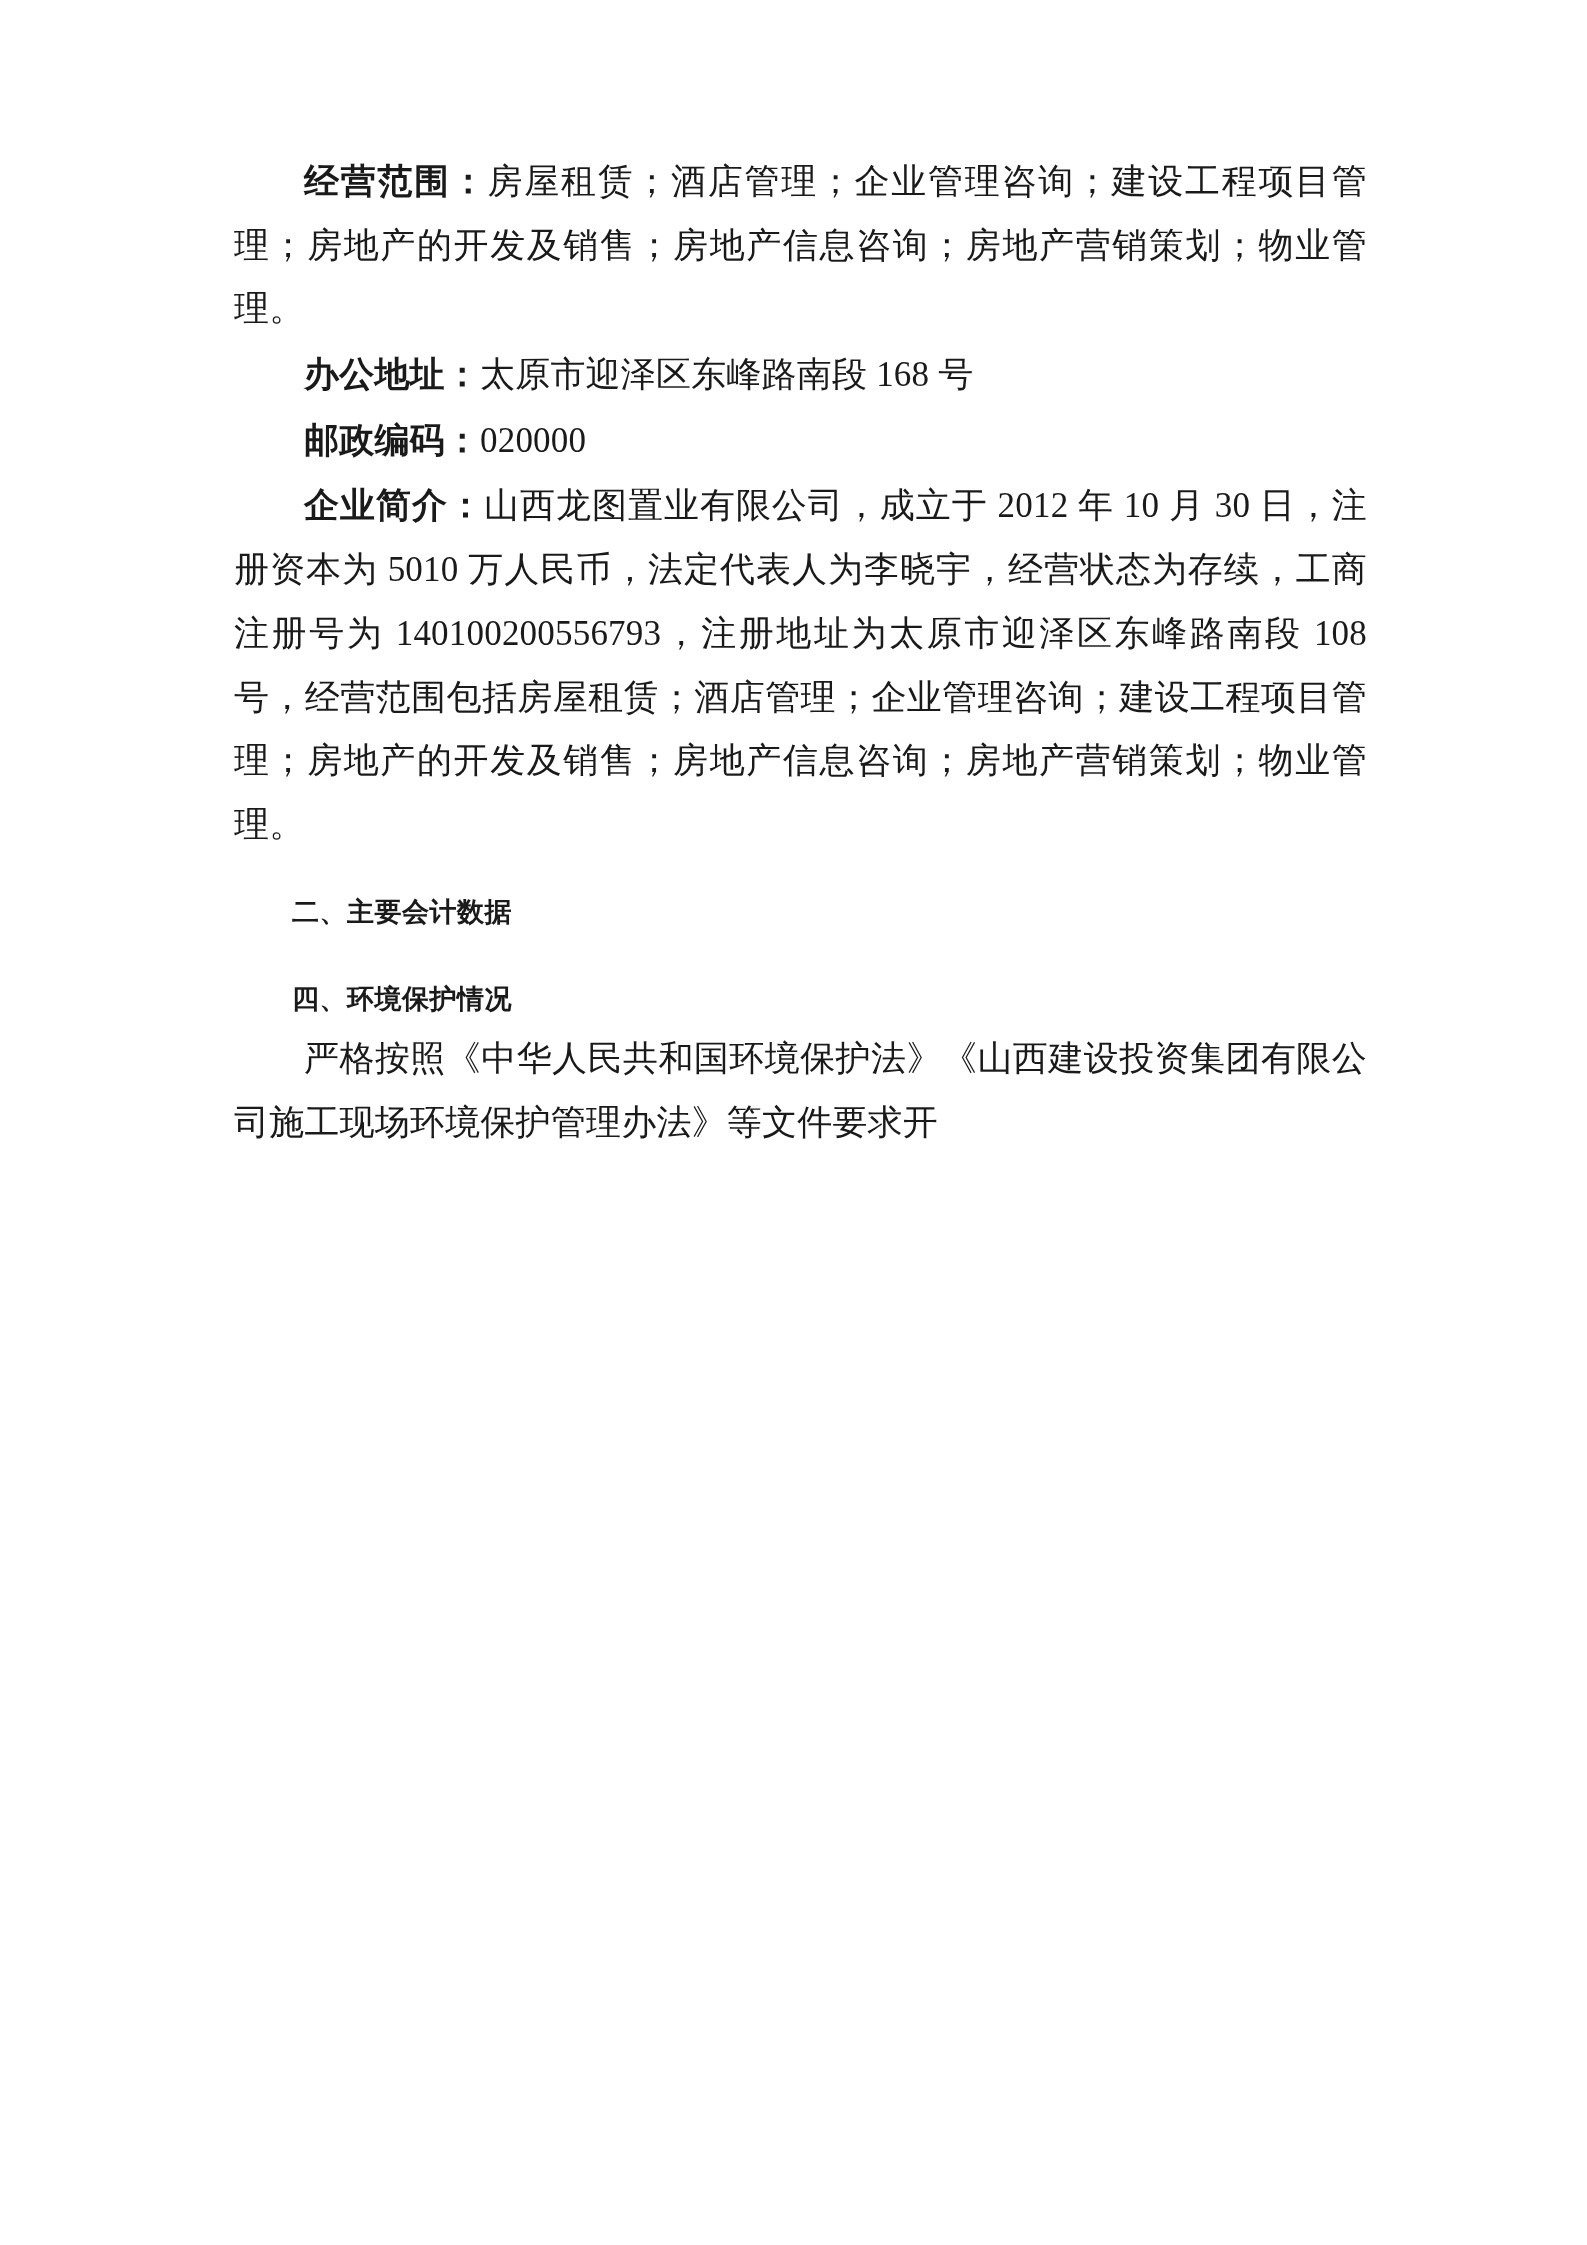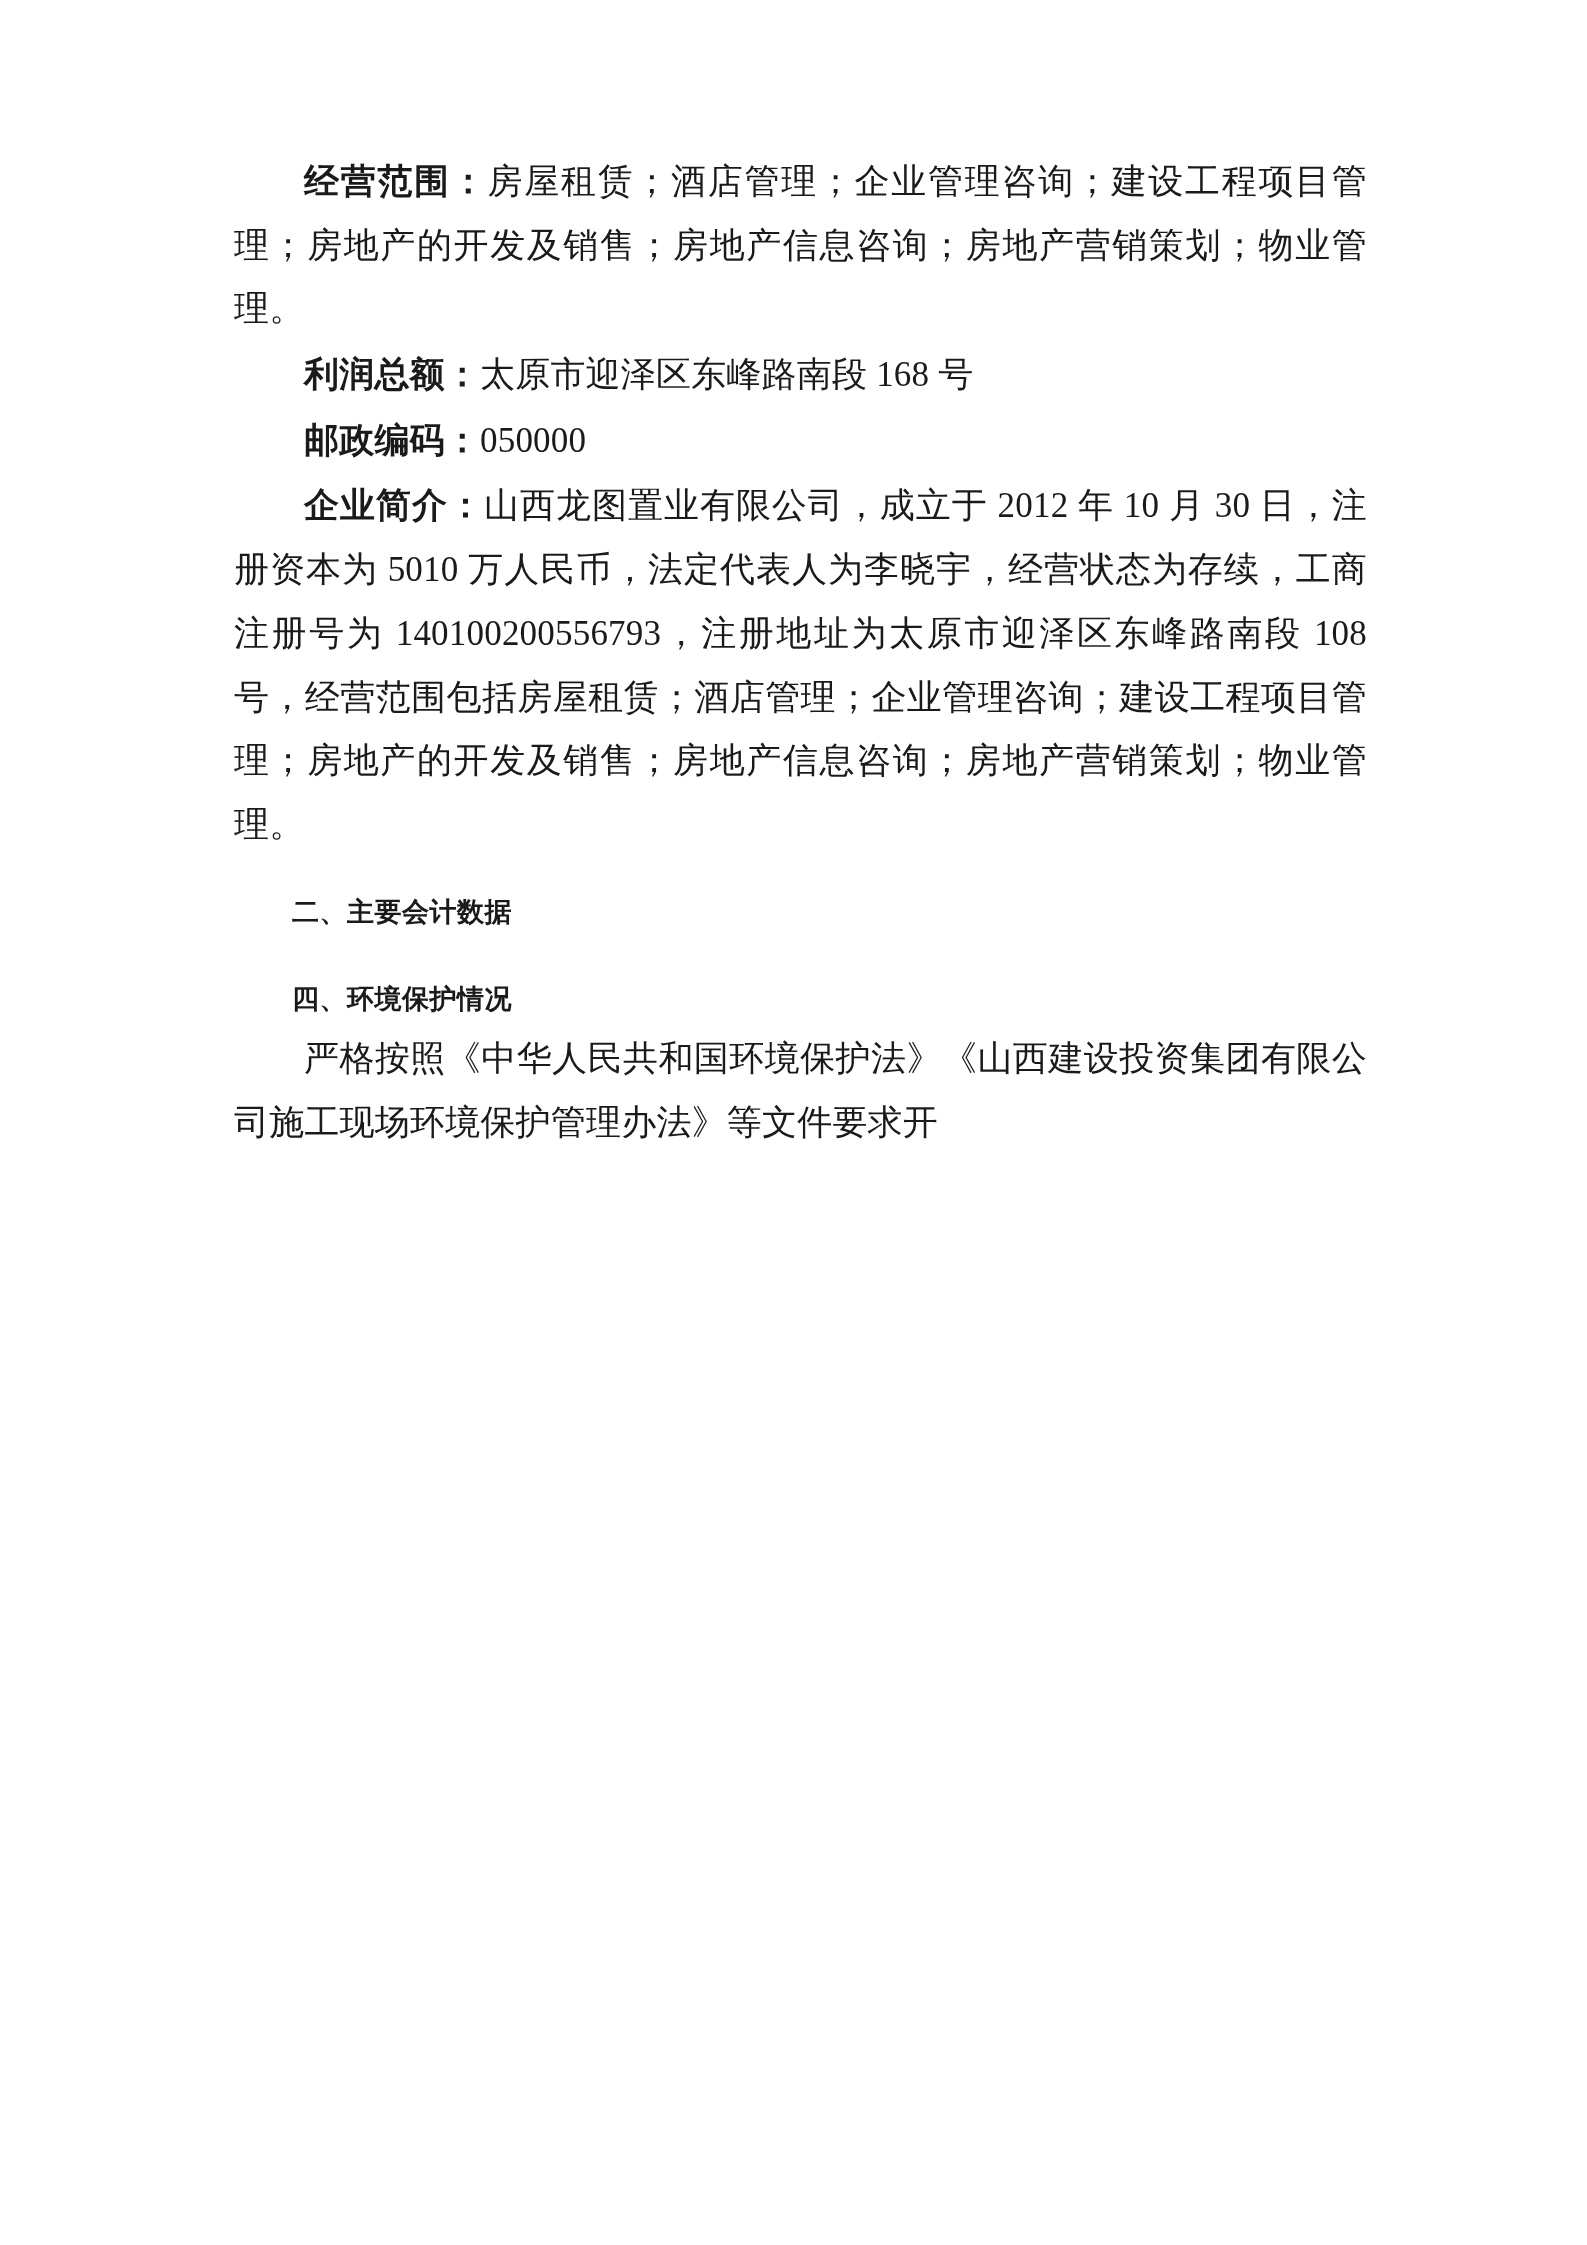--- a/index.html
+++ b/index.html
@@ -50,23 +50,23 @@
   .spacer-sm { height: 6px; }
 </style>
 </head>
 <body>
 
 <div class="page">
   <div class="doc-body">
 
     <p class="para indent"><span class="label-bold">经营范围：</span><span>房屋租赁；酒店管理；企业管理咨询；建设工程项目管理；房地产的开发及销售；房地产信息咨询；房地产营销策划；物业管理。</span></p>
 
-    <p class="para indent"><span class="label-bold">利润总额：</span><span>太原市迎泽区东峰路南段 168 号</span></p>
+    <p class="para indent"><span class="label-bold">办公地址：</span><span>太原市迎泽区东峰路南段 168 号</span></p>
 
-    <p class="para indent"><span class="label-bold">邮政编码：</span><span>050000</span></p>
+    <p class="para indent"><span class="label-bold">邮政编码：</span><span>020000</span></p>
 
     <p class="para indent"><span class="label-bold">企业简介：</span><span>山西龙图置业有限公司，成立于 2012 年 10 月 30 日，注册资本为 5010 万人民币，法定代表人为李晓宇，经营状态为存续，工商注册号为 140100200556793，注册地址为太原市迎泽区东峰路南段 108 号，经营范围包括房屋租赁；酒店管理；企业管理咨询；建设工程项目管理；房地产的开发及销售；房地产信息咨询；房地产营销策划；物业管理。</span></p>
 
     <div class="spacer-sm"></div>
 
     <h2 class="heading">二、主要会计数据</h2>
 
 
     <div class="spacer-sm"></div>
 

